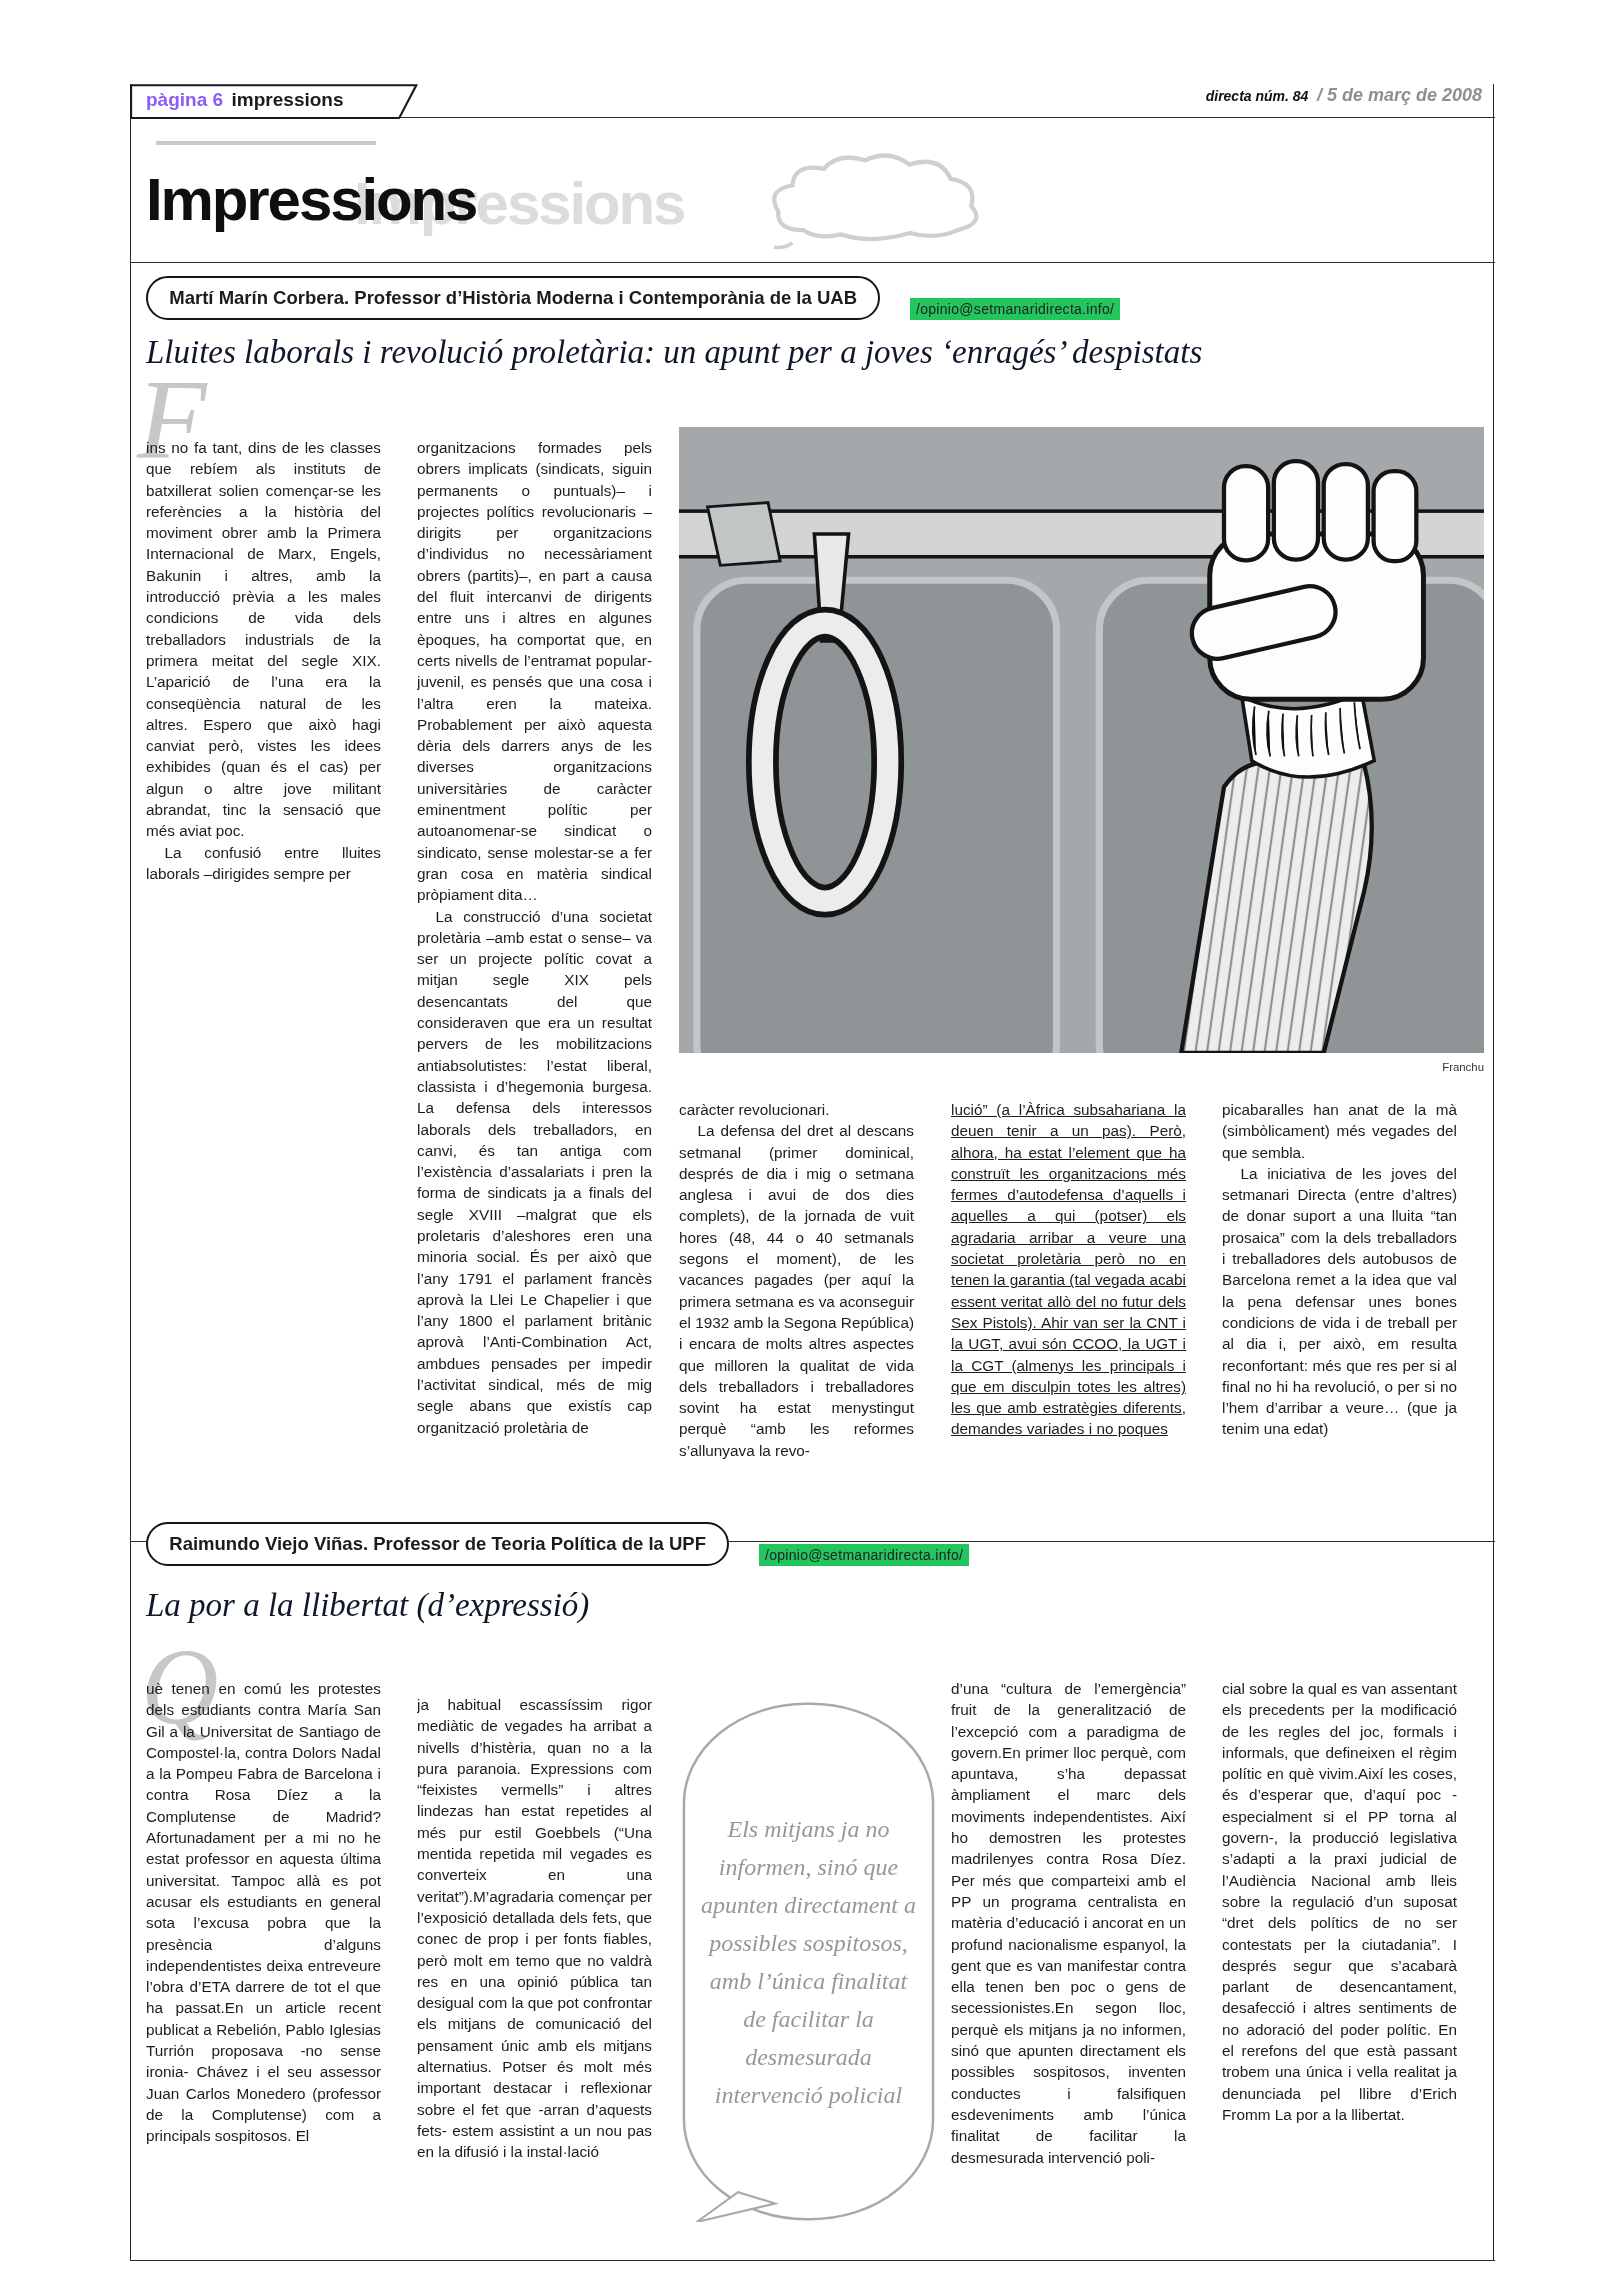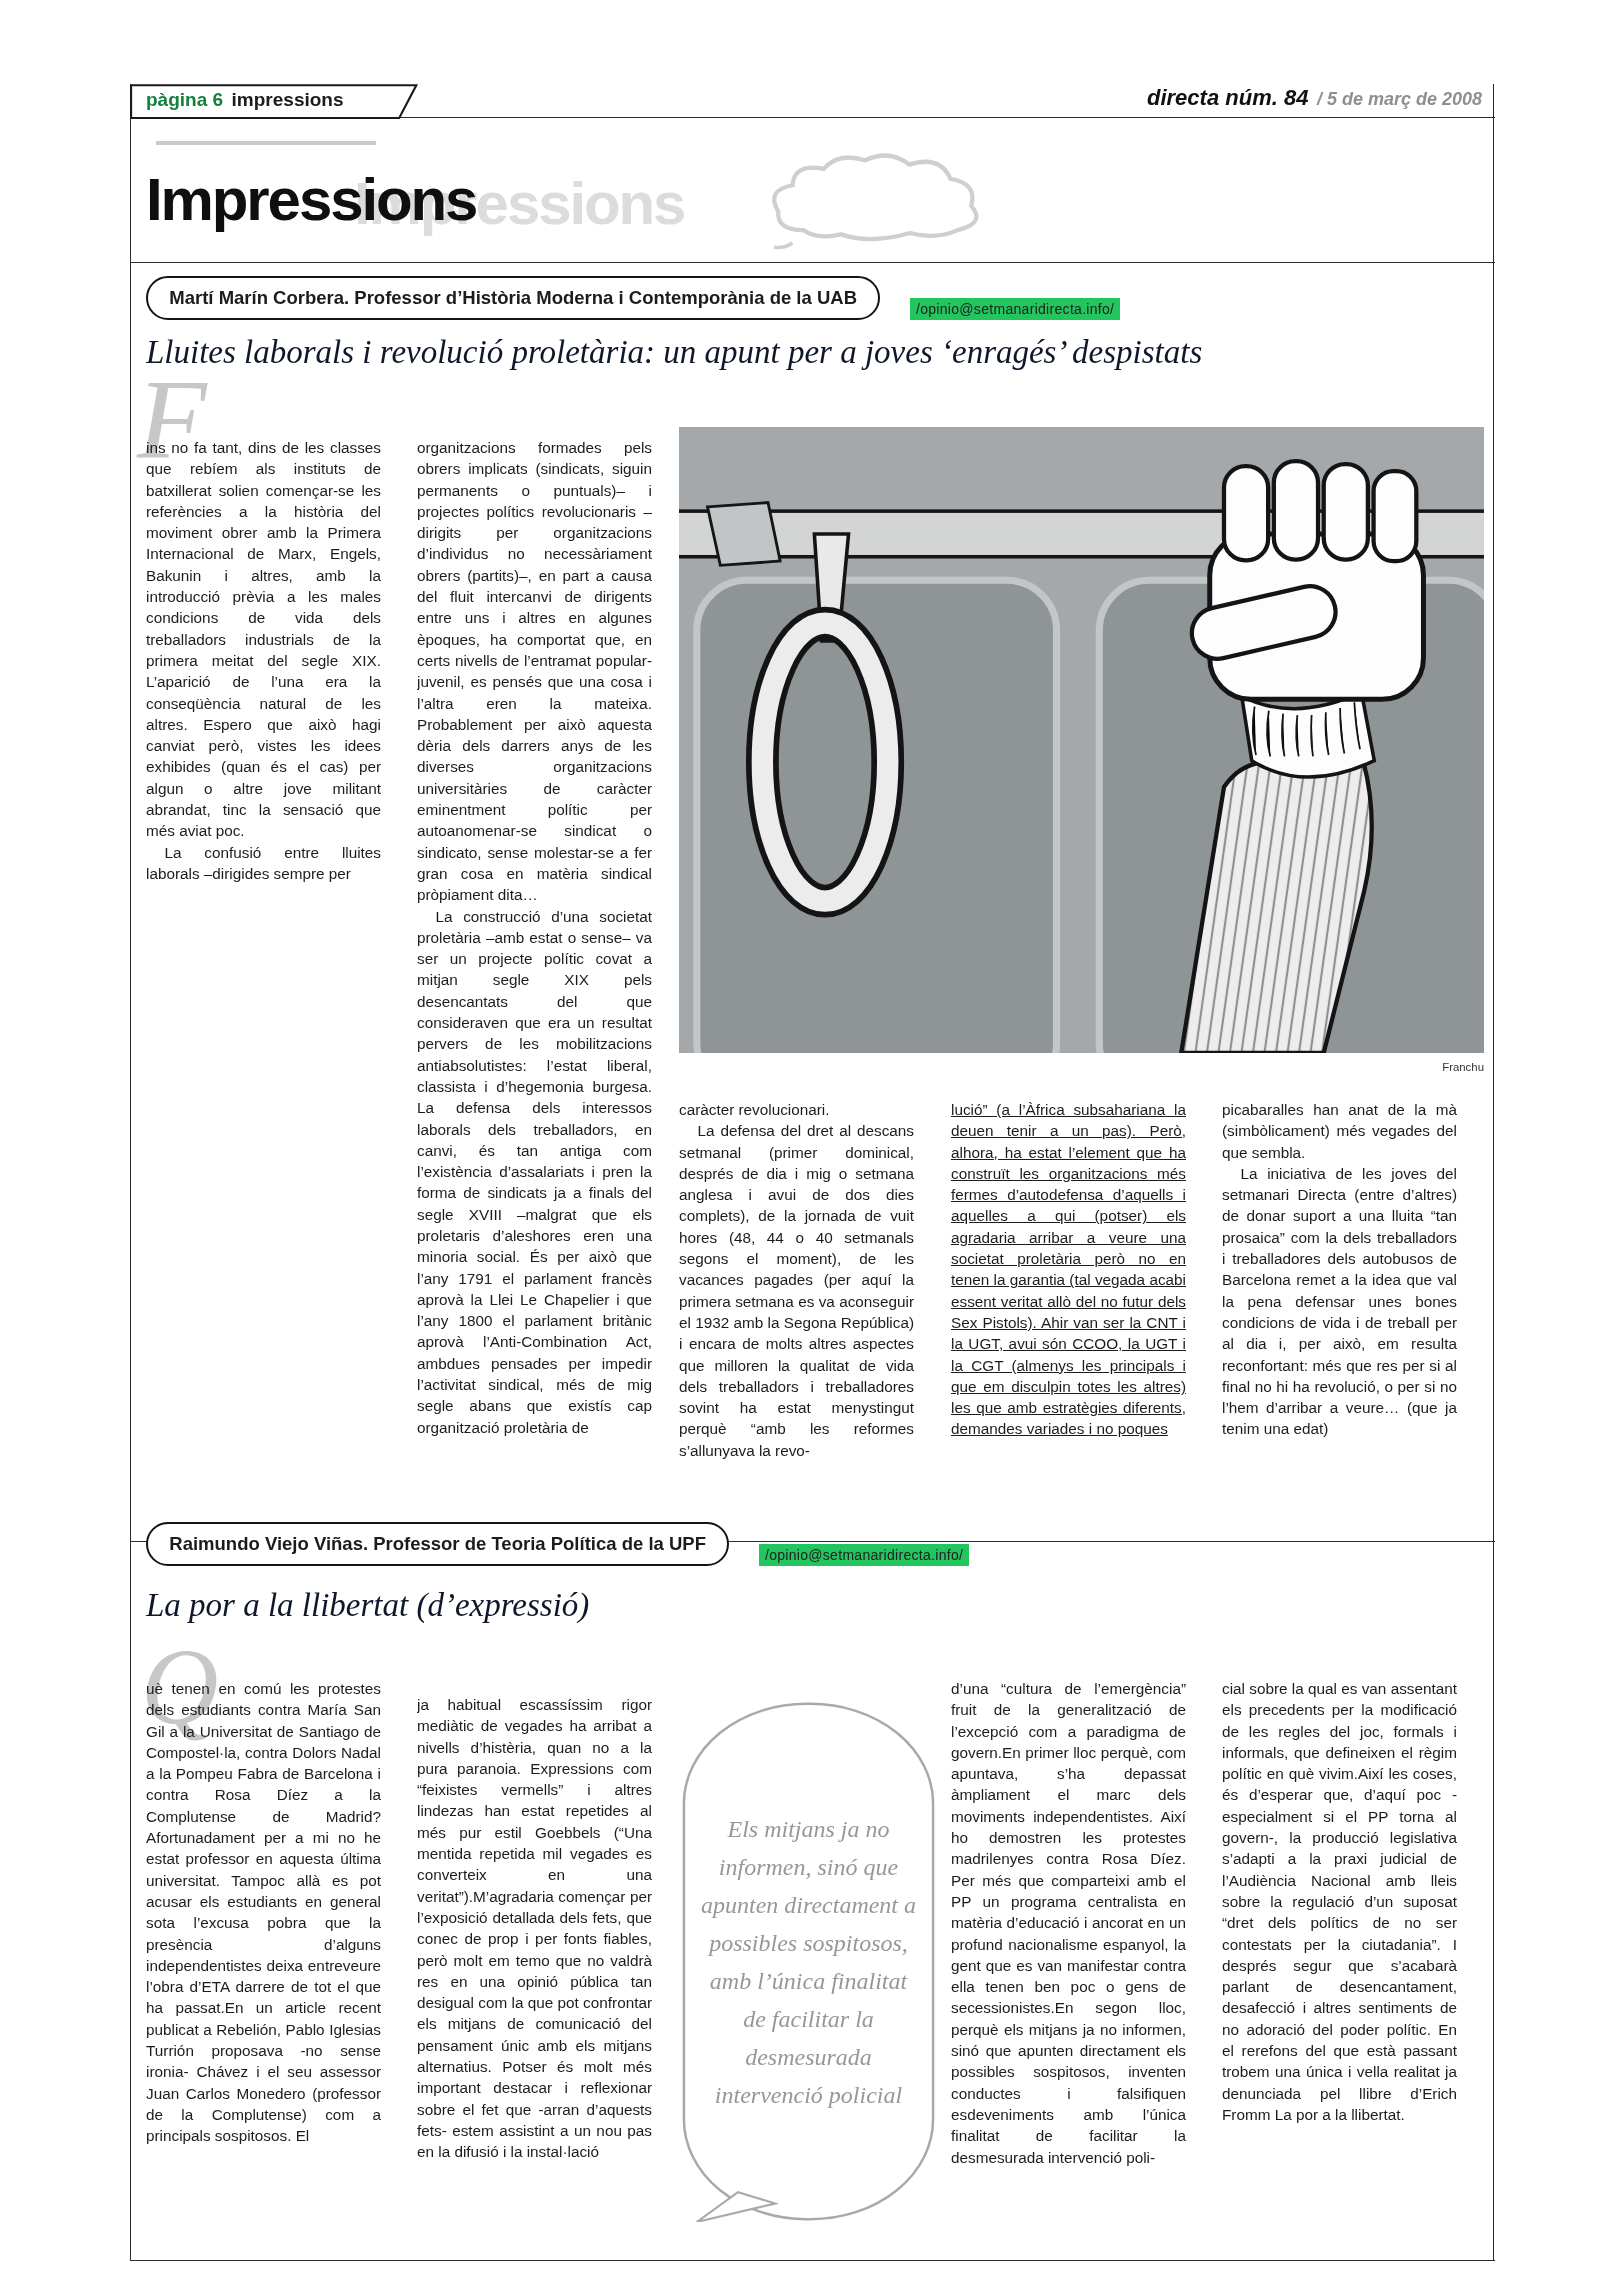--- a/index.html
+++ b/index.html
@@ -5,23 +5,23 @@
   html,body{margin:0;padding:0;background:#f2f2f0;}
   #page{position:relative;width:1623px;height:2295px;background:#ffffff;overflow:hidden;
         font-family:"Liberation Sans",sans-serif;color:#1c1c1c;}
   .abs{position:absolute;}
   .vrule{position:absolute;width:1.4px;background:#2b2b2b;}
   .hrule{position:absolute;height:1.4px;background:#2b2b2b;}
   .accent-rule{position:absolute;height:3.6px;background:#c9c9c9;}
 
   
   .tab-text{position:absolute;display:flex;gap:8.5px;align-items:center;font-weight:bold;font-size:19px;}
-  .tab-text .muted{color:#15803d;}
+  .tab-text .muted{color:#8b5cf6;}
   .issue{position:absolute;display:flex;align-items:baseline;gap:8.5px;font-style:italic;font-weight:bold;}
-  .issue .brand{font-size:22px;color:#111;}
+  .issue .brand{font-size:14px;color:#111;}
   .issue .date{font-size:18px;color:#8f8f8f;}
 
   
   .headline{position:absolute;font-weight:bold;font-size:60px;letter-spacing:-2.1px;color:#0f0f0f;z-index:3;}
   .headline-ghost{position:absolute;font-weight:bold;font-size:60px;letter-spacing:-2.1px;color:#dcdcdc;z-index:1;}
 
   
   .byline-row{position:absolute;display:flex;align-items:flex-end;gap:30px;z-index:4;}
   .pill{border:2.1px solid #141414;border-radius:710px;background:#fff;height:40px;display:flex;
         align-items:center;padding:0 21.3px;font-weight:bold;font-size:18.5px;white-space:nowrap;}

